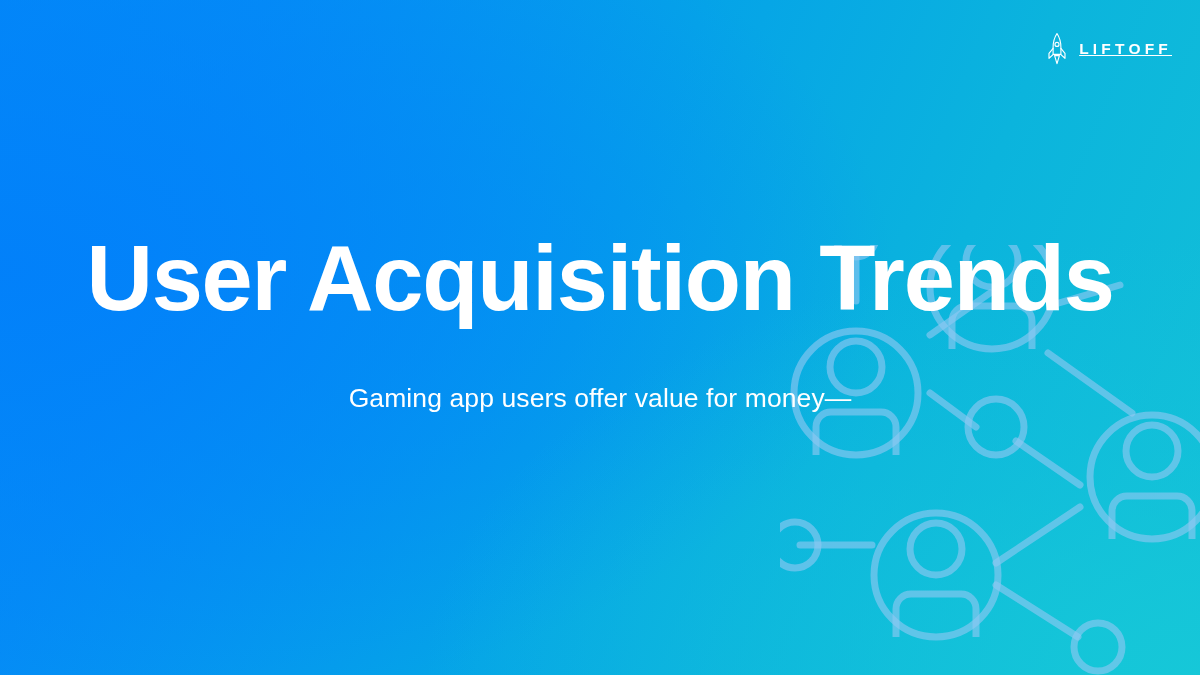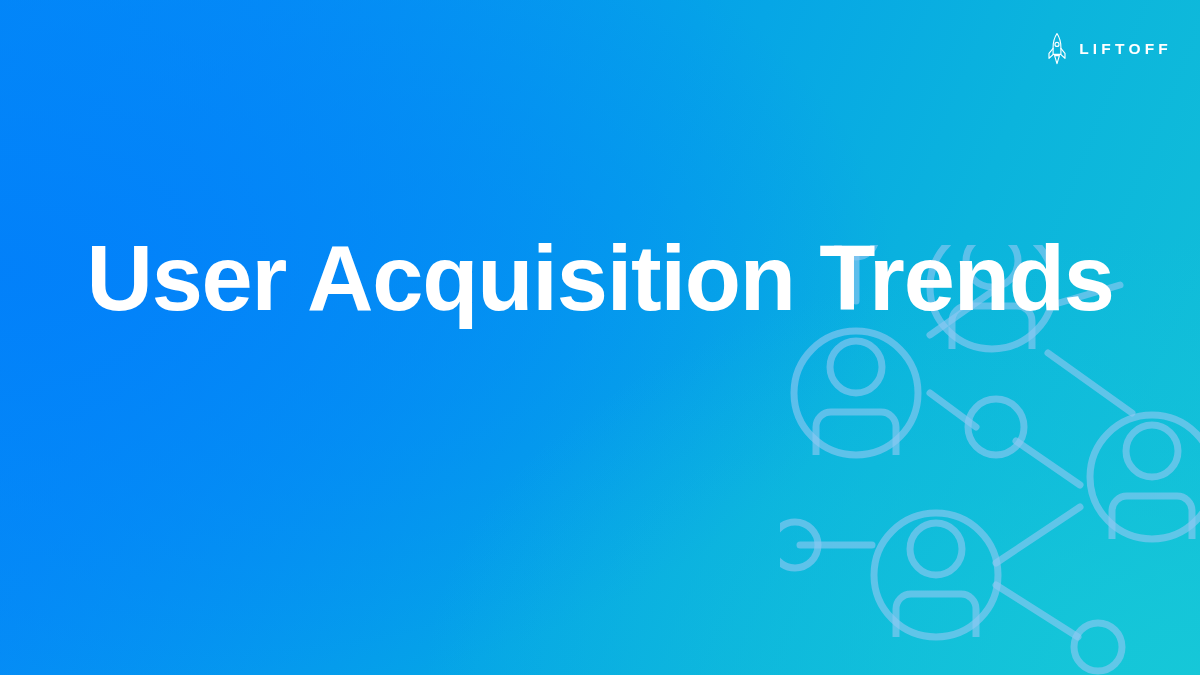--- a/index.html
+++ b/index.html
@@ -54,20 +54,21 @@
     gap: 11px;
   }
   .logo-mark { width: 22px; height: 33px; display: block; }
   .logo-word {
     color: #ffffff;
     font-size: 15.5px;
     font-weight: 600;
     letter-spacing: 4.2px;
     line-height: 1;
     white-space: nowrap;
+    text-decoration: underline;
   }
 
   
   .content {
     position: absolute;
     left: 0;
     top: 0;
     width: 1200px;
     height: 595px;
   }
@@ -167,16 +168,17 @@
           <circle cx="11" cy="12.4" r="2.0"></circle>
         </g>
       </svg>
     </span>
     <span class="logo-word">LIFTOFF</span>
   </div>
 
   <div class="content">
     <div class="title">User Acquisition Trends</div>
     <div class="subtitle">
+      <span class="line">Gaming app users offer value for money—</span>
     </div>
   </div>
 
 </div>
 
 </body></html>

